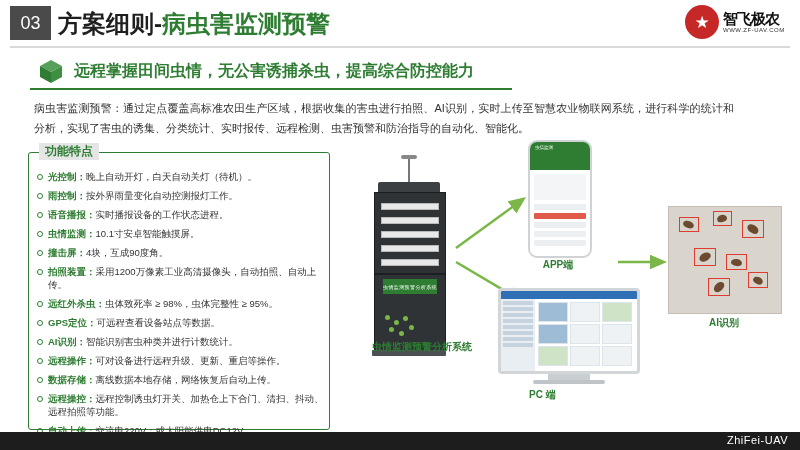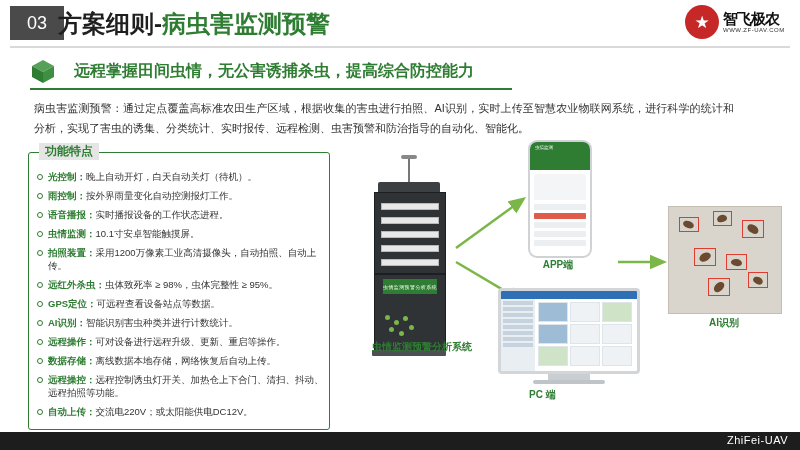--- a/index.html
+++ b/index.html
@@ -24,21 +24,21 @@
   
   .header {
     position: absolute;
     left: 0; top: 0;
     width: 800px;
     height: 46px;
   }
   .header-num {
     position: absolute;
     left: 10px; top: 6px;
-    width: 54px; height: 34px;
+    width: 41px; height: 34px;
     background: #4a4a4a;
     color: #ffffff;
     font-size: 18px;
     display: flex;
     align-items: center;
     justify-content: center;
     letter-spacing: 0px;
   }
   .header-title {
     position: absolute;
@@ -86,24 +86,23 @@
   }
   .logo-en {
     font-size: 6px;
     color: #333;
     letter-spacing: 0.5px;
   }
 
   
   .subtitle-row {
     position: absolute;
-    left: 30px; top: 58px;
+    left: 38px; top: 58px;
     display: flex;
     align-items: center;
-    gap: 8px;
   }
   .cube-icon {
     width: 26px; height: 26px;
     margin-right: 10px;
     position: relative;
   }
   .subtitle-text {
     font-size: 16px;
     font-weight: bold;
     color: #2e7d32;
@@ -483,20 +482,24 @@
       <div class="feature-item">
         <span class="bullet"></span>
         <span class="feature-text"><b>语音播报：</b><span>实时播报设备的工作状态进程。</span></span>
       </div>
 
       <div class="feature-item">
         <span class="bullet"></span>
         <span class="feature-text"><b>虫情监测：</b><span>10.1寸安卓智能触摸屏。</span></span>
       </div>
 
+      <div class="feature-item">
+        <span class="bullet"></span>
+        <span class="feature-text"><b>撞击屏：</b><span>4块，互成90度角。</span></span>
+      </div>
 
       <div class="feature-item">
         <span class="bullet"></span>
         <span class="feature-text"><b>拍照装置：</b><span>采用1200万像素工业高清摄像头，自动拍照、自动上传。</span></span>
       </div>
 
       <div class="feature-item">
         <span class="bullet"></span>
         <span class="feature-text"><b>远红外杀虫：</b><span>虫体致死率 ≥ 98%，虫体完整性 ≥ 95%。</span></span>
       </div>

